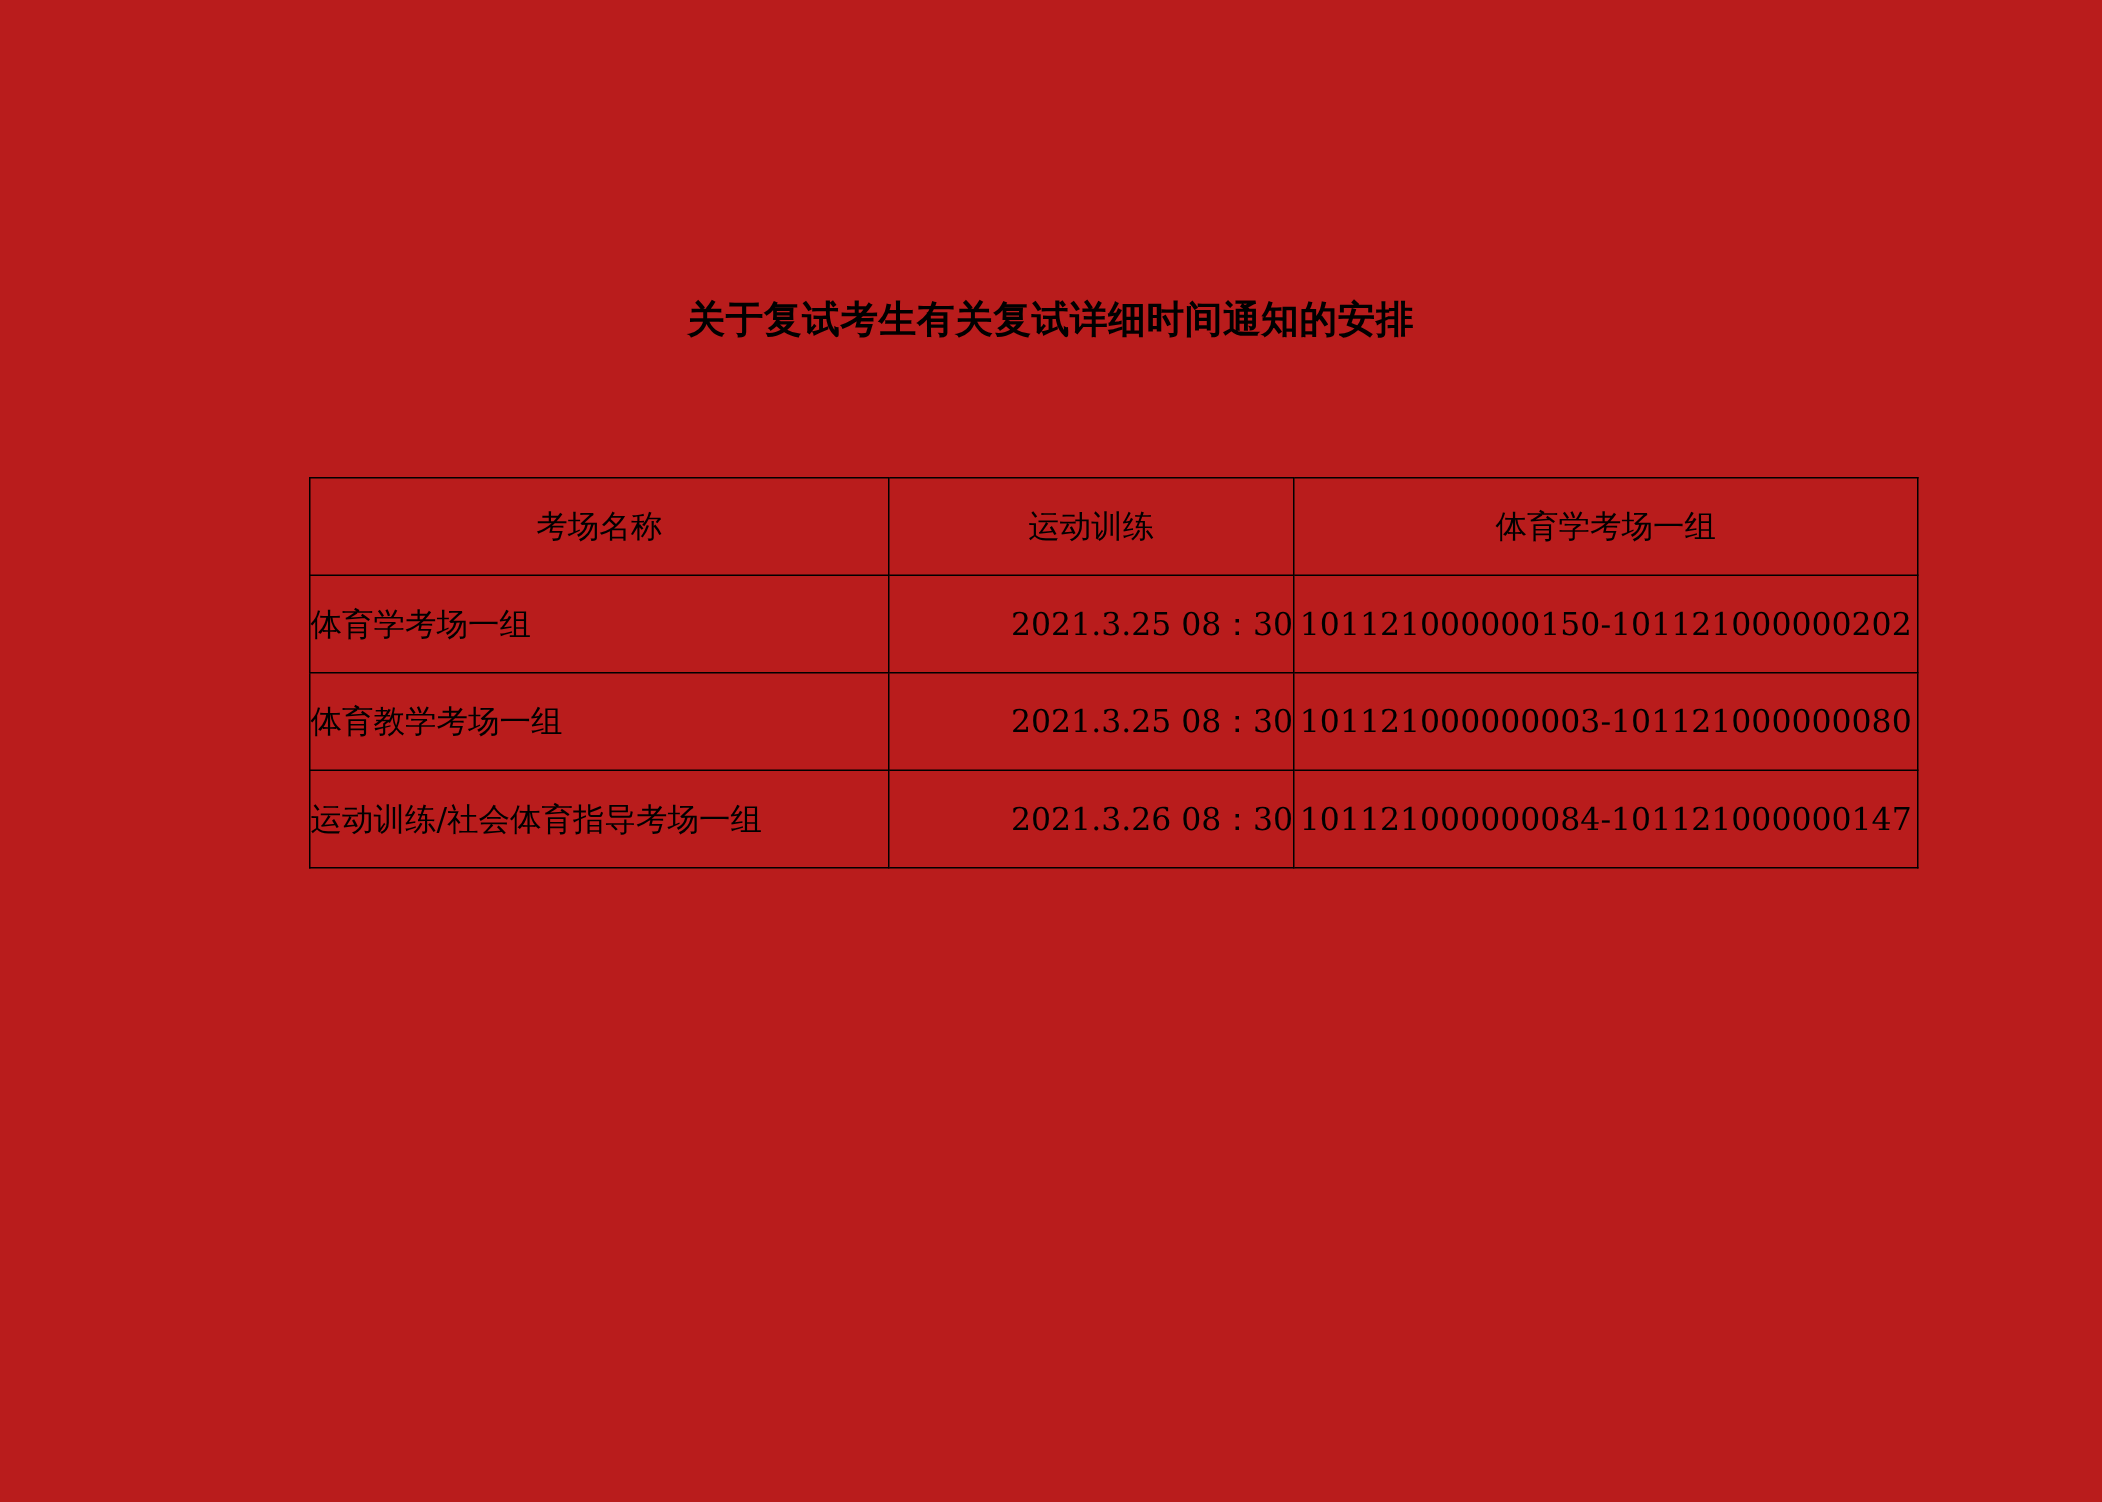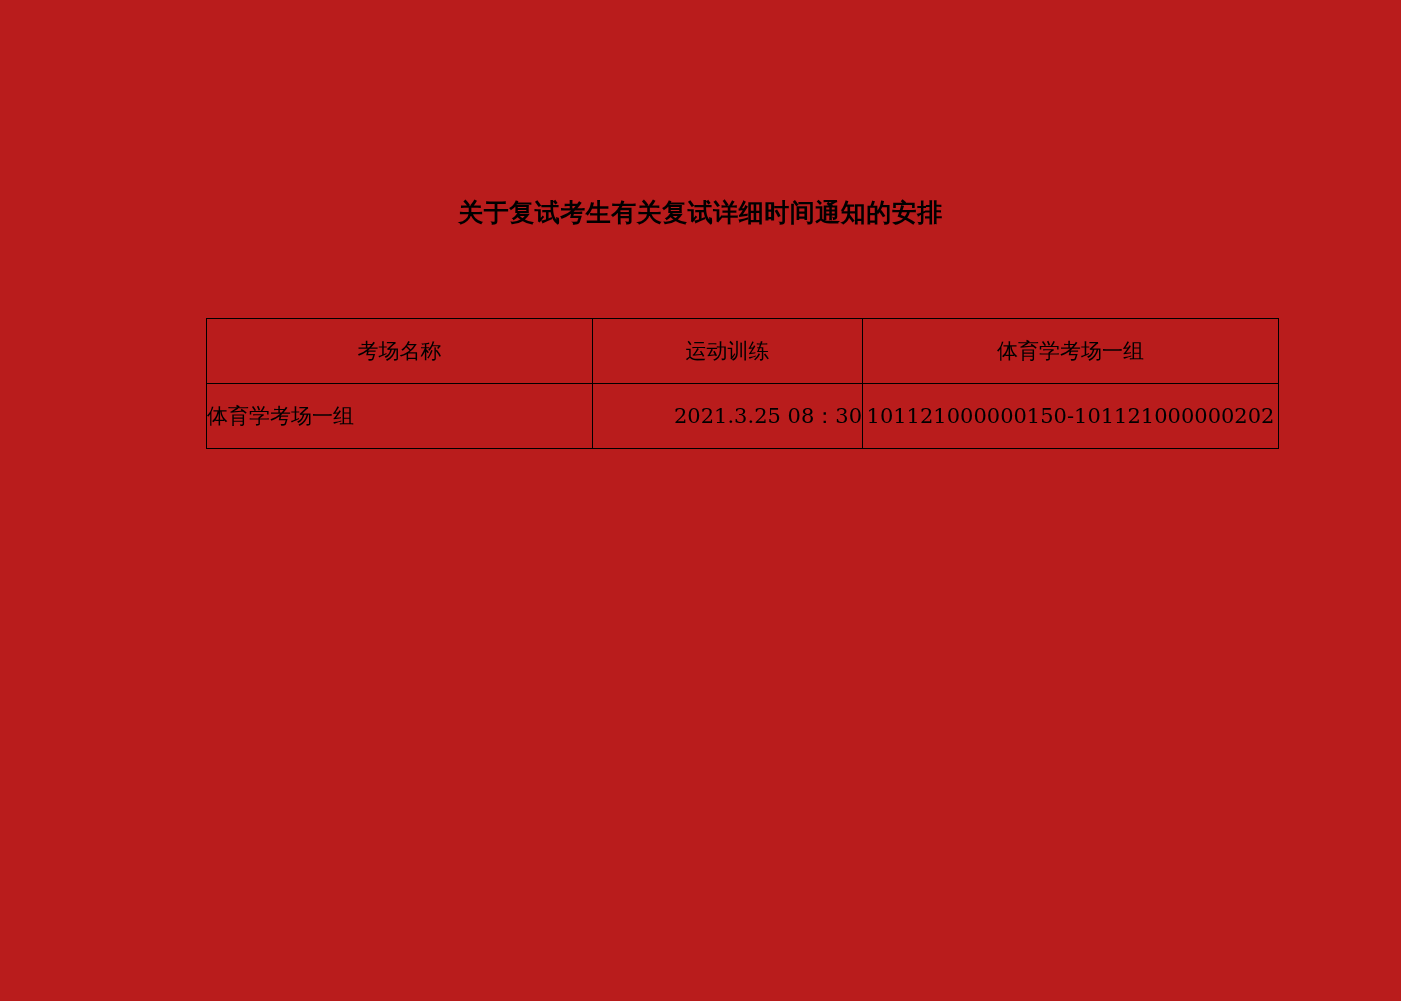--- a/index.html
+++ b/index.html
@@ -115,17 +115,27 @@
             <span class="th-label">体育学考场一组</span>
           </th>
         </tr>
       </thead>
       <tbody>
         <tr>
           <td class="cell-name">体育学考场一组</td>
           <td class="cell-time">2021.3.25  08：30</td>
           <td class="cell-range">101121000000150-101121000000202</td>
         </tr>
+        <tr>
+          <td class="cell-name">体育教学考场一组</td>
+          <td class="cell-time">2021.3.25  08：30</td>
+          <td class="cell-range">101121000000003-101121000000080</td>
+        </tr>
+        <tr>
+          <td class="cell-name">运动训练/社会体育指导考场一组</td>
+          <td class="cell-time">2021.3.26  08：30</td>
+          <td class="cell-range">101121000000084-101121000000147</td>
+        </tr>
       </tbody>
     </table>
   </div>
 
 </div>
 
 </body></html>

